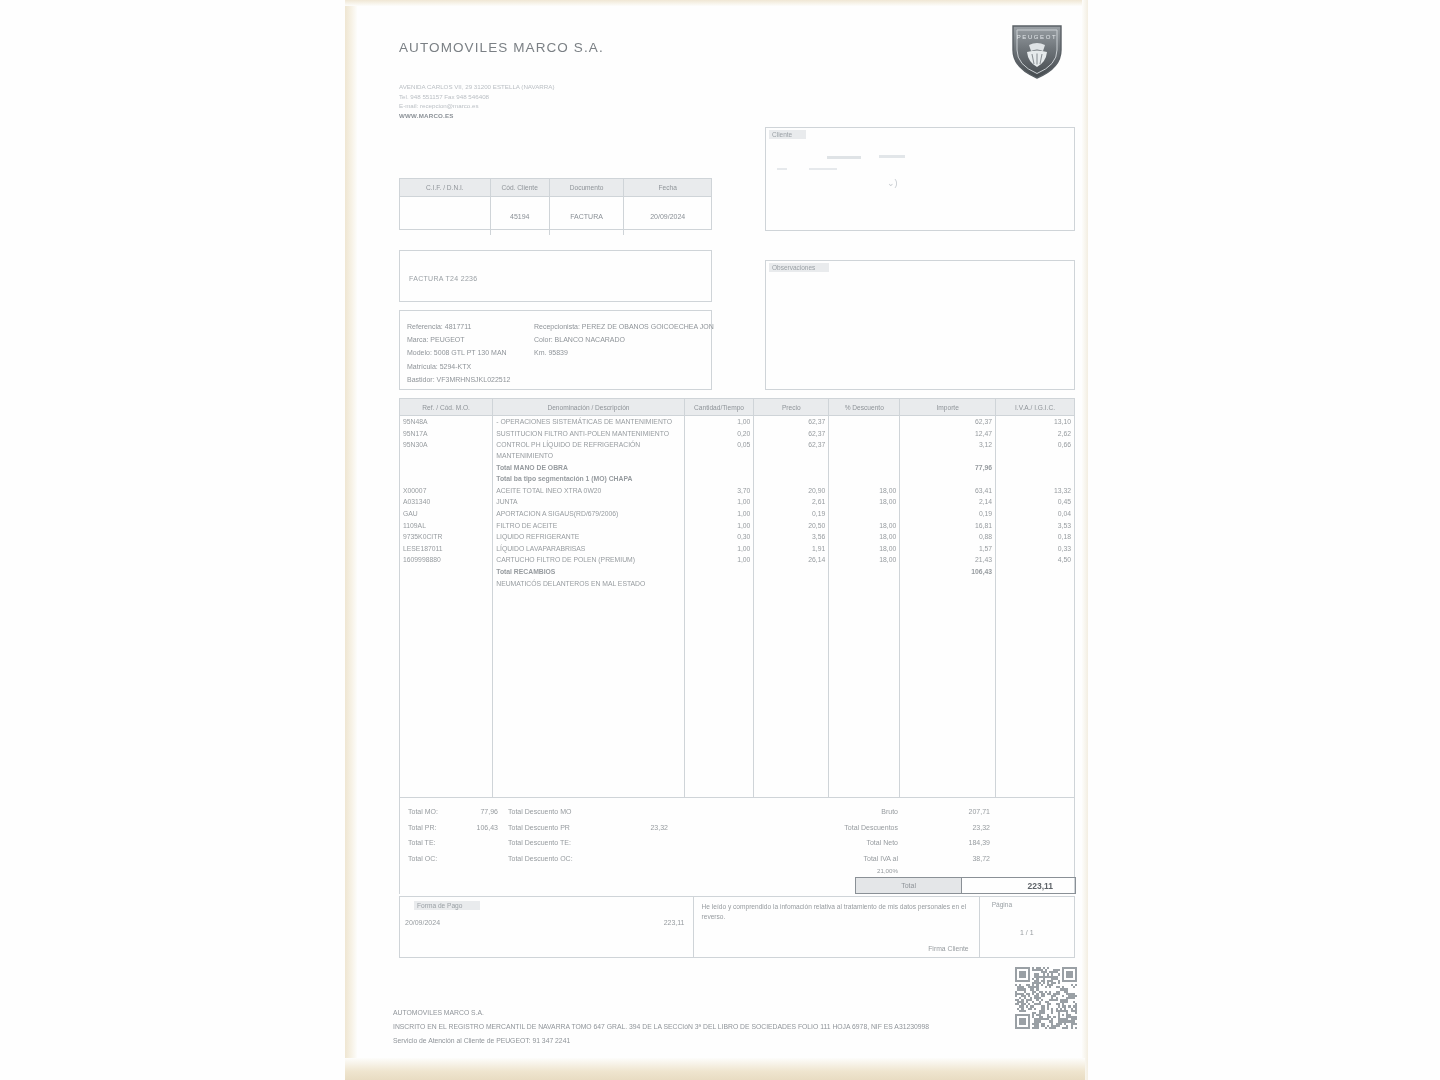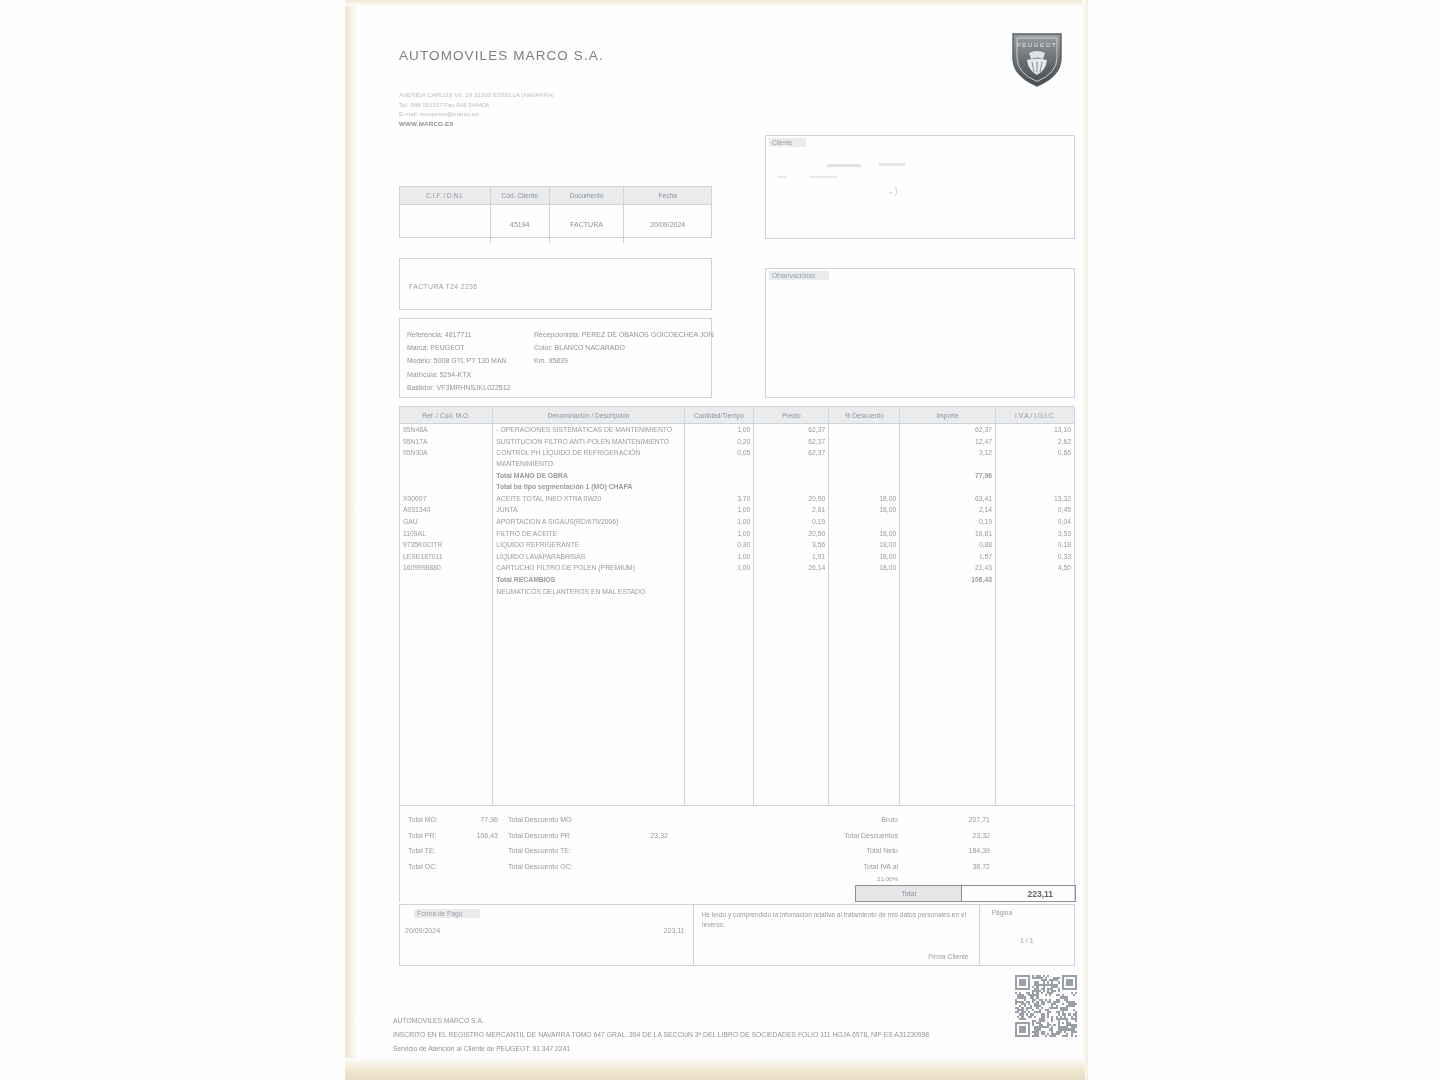--- a/index.html
+++ b/index.html
@@ -15,21 +15,21 @@
   #scan-edge-left{position:absolute;left:345px;top:0;width:12px;height:1080px;
      background:linear-gradient(90deg,#efe6d2 0%,#f7f2e6 55%,#fdfdfb 100%);}
   #scan-edge-top{position:absolute;left:345px;top:0;width:740px;height:6px;
      background:linear-gradient(180deg,#f0e7d4,#fdfdfb);}
   #scan-edge-bottom{position:absolute;left:345px;top:1058px;width:740px;height:22px;
      background:linear-gradient(180deg,#fdfdfb,#efe5cf 60%,#e8dcc2);}
   #scan-edge-right{position:absolute;left:1082px;top:0;width:6px;height:1080px;
      background:linear-gradient(90deg,#fdfdfb,#f3eee2);}
 
   #page{
-    position:absolute;left:357px;top:20px;width:725px;height:1015px;
+    position:absolute;left:357px;top:12px;width:725px;height:1015px;
     background:#fefefe;
     color:#8f9499;
     font-size:7px;
   }
 
   
   #company-title{position:absolute;left:42px;top:28px;font-size:13.5px;letter-spacing:1.1px;color:#7b8085;}
   #company-address{position:absolute;left:42px;top:70px;line-height:9.5px;font-size:6.2px;color:#b9bec3;}
   #company-address .web{color:#8a9096;font-weight:bold;letter-spacing:.2px;}
 

